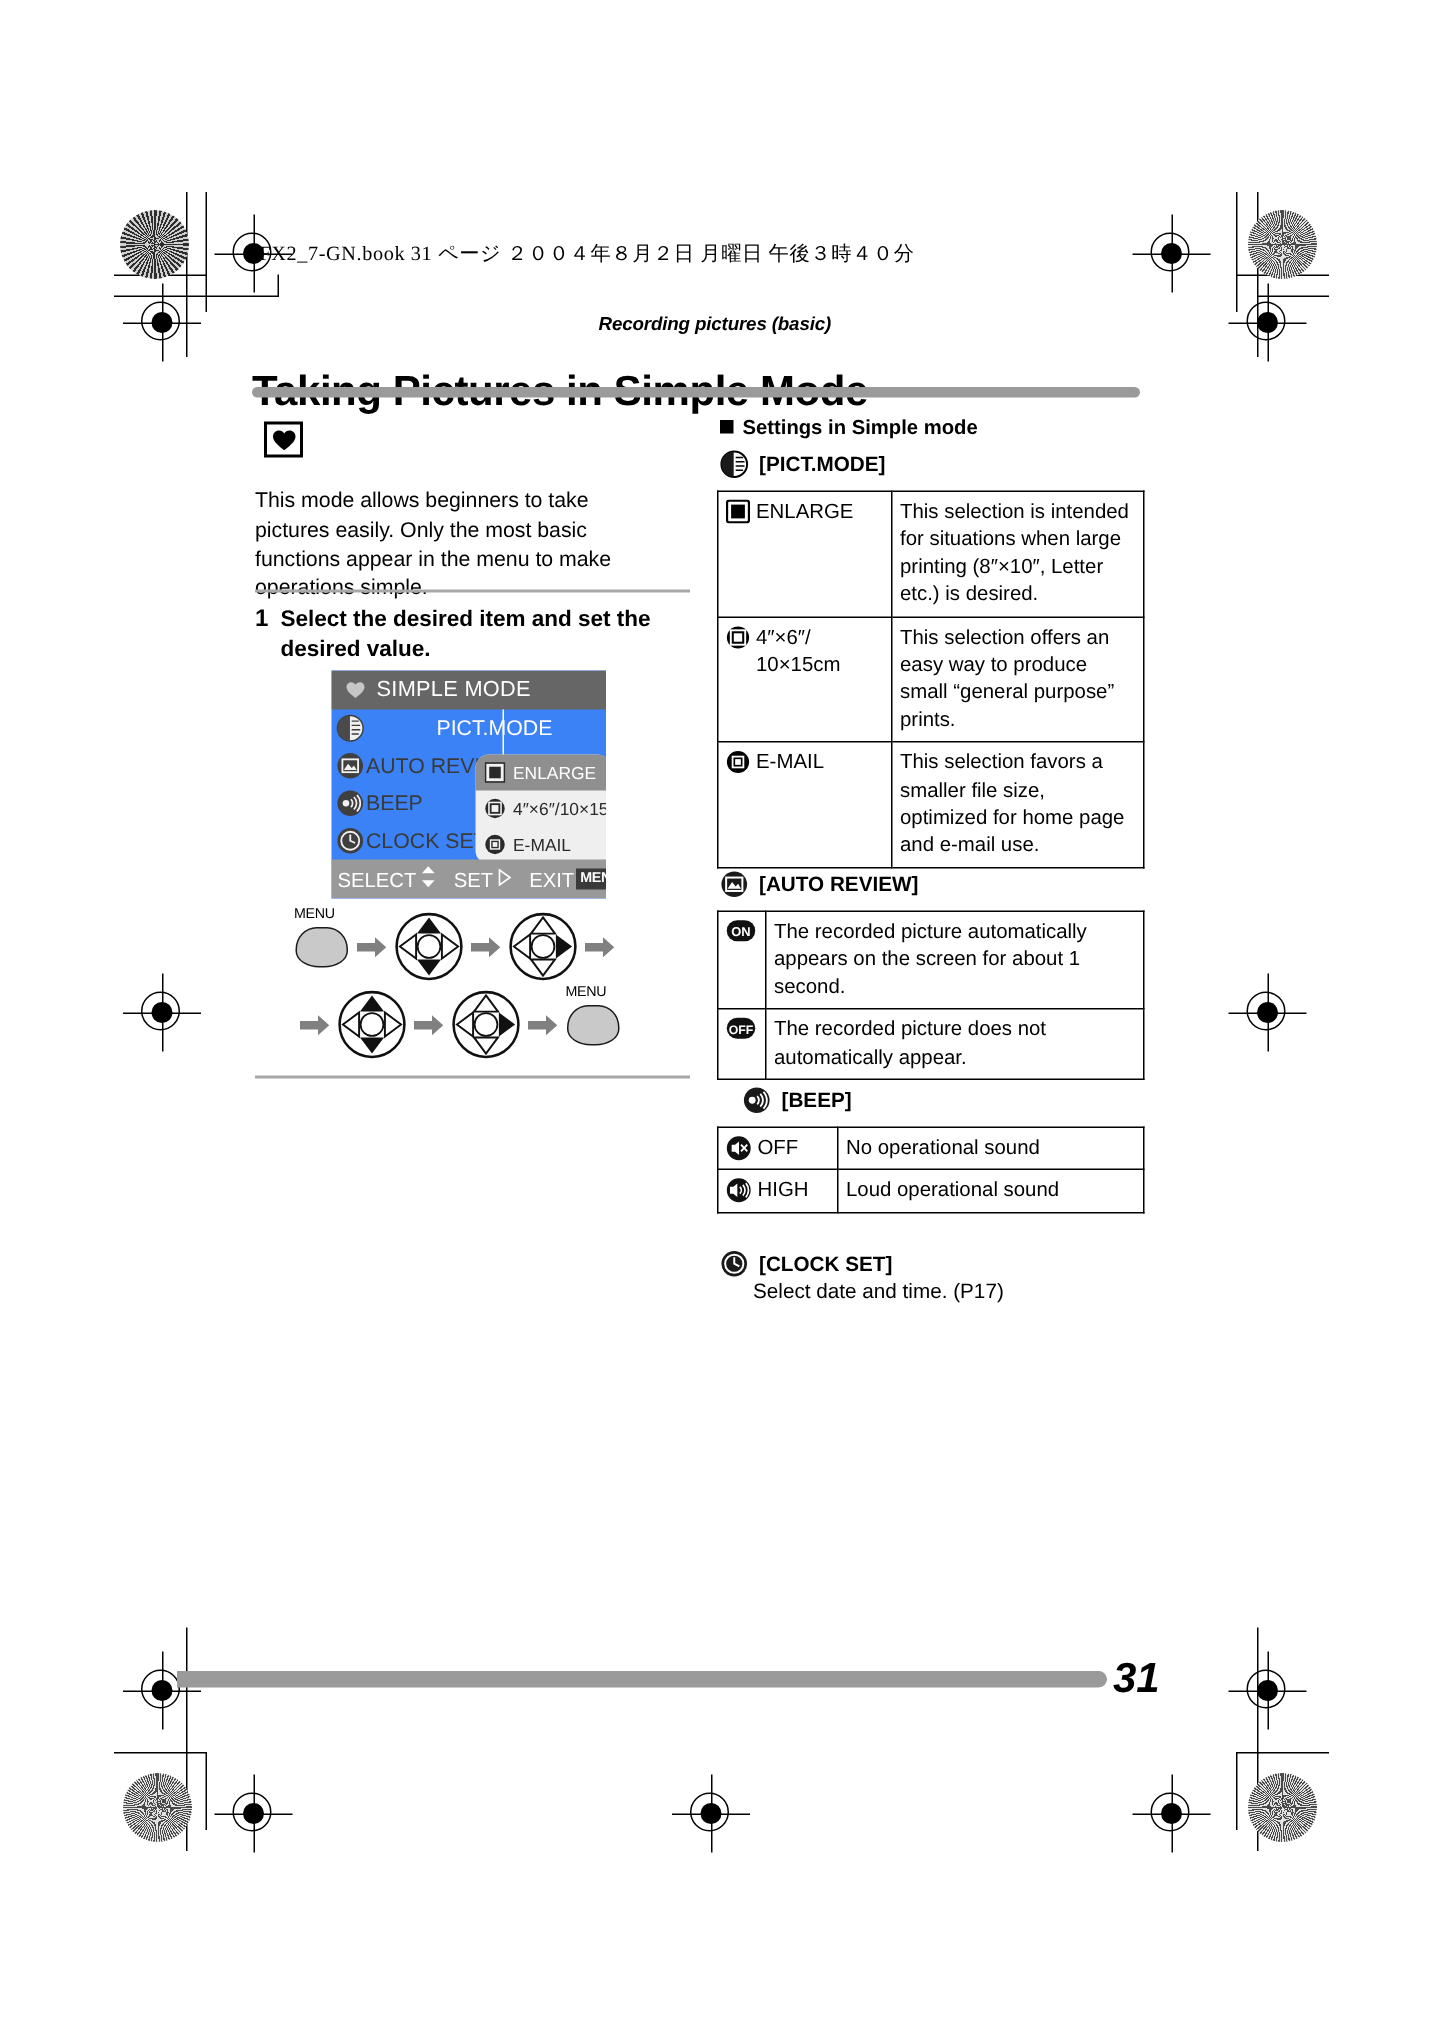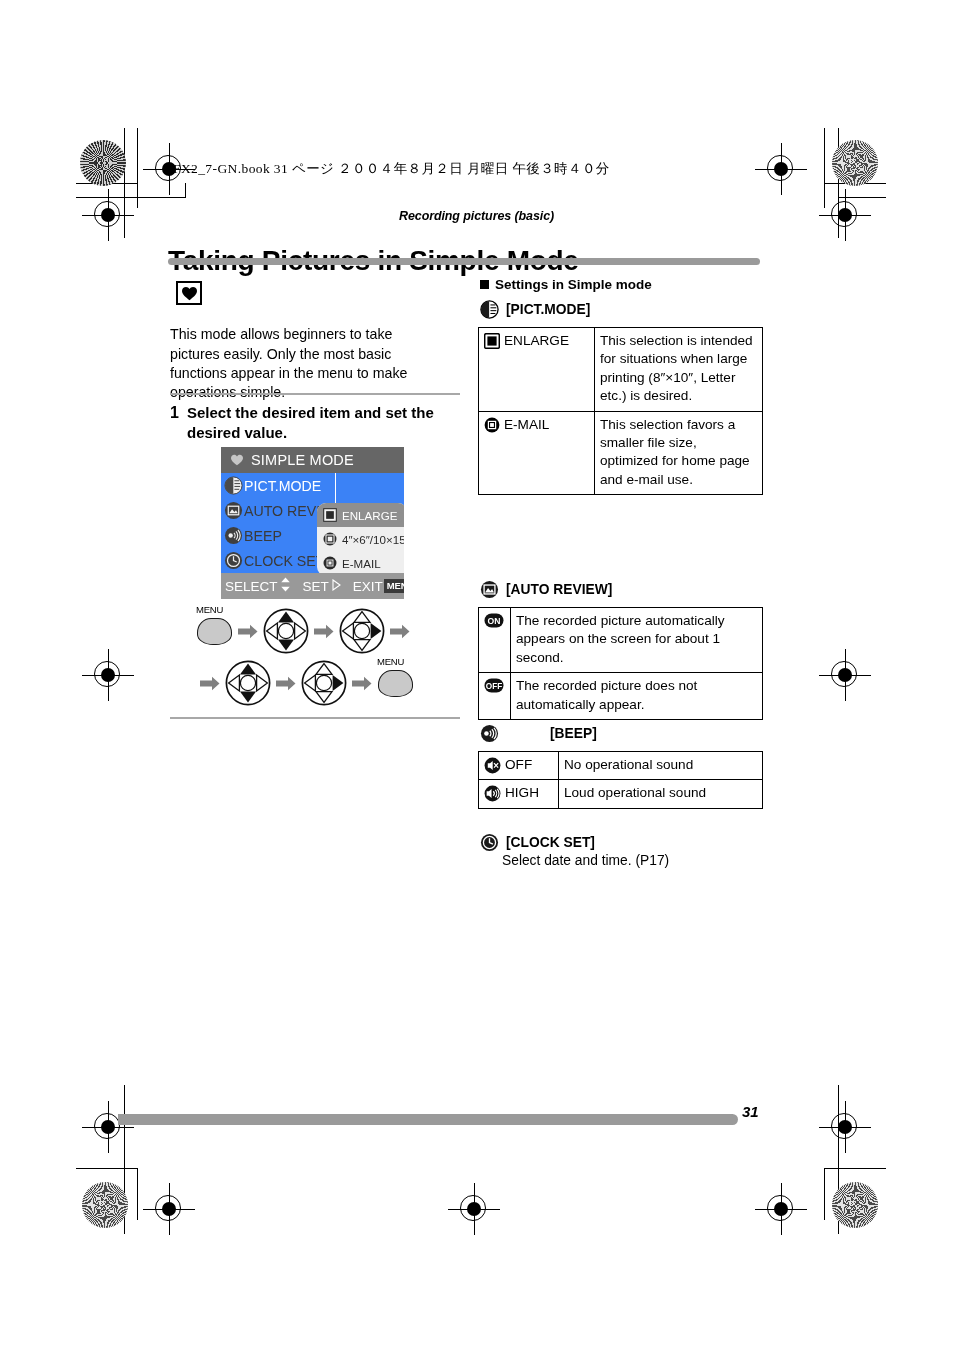--- a/index.html
+++ b/index.html
@@ -80,21 +80,21 @@
     display:flex;align-items:center;
   }
   .lcd-title .ht{margin-left:9px;margin-right:7px;display:flex;}
   .lcd-body{position:absolute;left:0;top:26px;width:183px;height:100px;}
   .lcd-divider{position:absolute;left:114px;top:26px;width:1px;height:100px;background:#ffffff;}
   .mrow{
     position:absolute;left:0;height:25px;width:120px;
     display:flex;align-items:center;
     font-size:14.2px;color:#3a3a3a;
   }
-  .mrow.sel{color:#ffffff;}
+  .mrow.sel{color:#ffffff;gap:47px;}
   .mrow .mi{margin-left:3px;margin-right:1px;display:flex;align-items:center;}
   .mrow .ml{white-space:nowrap;}
 
   .submenu{
     position:absolute;left:96px;top:30px;width:90px;height:73px;
     background:#efefef;border-radius:9px;
   }
   .sub-row{
     position:absolute;left:0;width:90px;height:24px;
     display:flex;align-items:center;font-size:11.6px;color:#2a2a2a;
@@ -157,21 +157,21 @@
 
   .clockline{position:absolute;font-size:13.8px;line-height:18px;}
 
   
   .footbar{
     position:absolute;left:118px;top:1114px;width:620px;height:11px;
     background:#9a9a9a;border-radius:0 5.5px 5.5px 0;
   }
   .pageno{
     position:absolute;left:742px;top:1103px;
-    font-size:15px;font-weight:bold;font-style:italic;
+    font-size:28px;font-weight:bold;font-style:italic;
   }
 </style>
 </head>
 <body>
 
 <div class="page">
 
   <div>
     <div class="cropline" style="left:124px;top:128px;width:1px;height:110px;"></div>
     <div class="cropline" style="left:137px;top:128px;width:1px;height:80px;"></div>
@@ -521,20 +521,38 @@
         </span>
       </td>
       <td>This selection is intended for situations when large printing (8″×10″, Letter etc.) is desired.</td>
     </tr>
     <tr>
       <td class="lbl">
         <span class="lblin">
           <span class="lblic">
             <svg width="16" height="16" viewBox="0 0 16 16">
               <circle cx="8" cy="8" r="7.4" fill="#000"></circle>
+              <rect x="3.2" y="3.2" width="9.6" height="9.6" fill="none" stroke="#fff" stroke-width="1.3"></rect>
+              <rect x="5.2" y="5.2" width="5.6" height="5.6" fill="#fff"></rect>
+            </svg>
+          </span>
+          <span>
+            <span class="nowrapnum">4″×6″/</span><br>
+            <span class="nowrapnum">10×15cm</span>
+          </span>
+        </span>
+      </td>
+      <td>This selection offers an easy way to produce small “general purpose” prints.</td>
+    </tr>
+    <tr>
+      <td class="lbl">
+        <span class="lblin">
+          <span class="lblic">
+            <svg width="16" height="16" viewBox="0 0 16 16">
+              <circle cx="8" cy="8" r="7.4" fill="#000"></circle>
               <rect x="4.4" y="4.4" width="7.2" height="7.2" fill="none" stroke="#fff" stroke-width="1.2"></rect>
               <rect x="6.1" y="6.1" width="3.8" height="3.8" fill="#fff"></rect>
             </svg>
           </span>
           <span>E-MAIL</span>
         </span>
       </td>
       <td>This selection favors a smaller file size, optimized for home page and e-mail use.</td>
     </tr>
   </tbody>
@@ -573,21 +591,21 @@
             <text x="10" y="11.2" font-family="Liberation Sans, sans-serif" font-size="8.2" font-weight="bold" fill="#fff" text-anchor="middle">OFF</text>
           </svg>
         </span>
 
       </td>
       <td>The recorded picture does not automatically appear.</td>
     </tr>
   </tbody>
     </table>
 
-  <div class="subhead" style="left:480px;top:724px;gap:44px;">
+  <div class="subhead" style="left:495px;top:724px;">
     <span class="ic">
       <svg width="19" height="19" viewBox="0 0 20 20">
         <circle cx="10" cy="10" r="9" fill="#1a1a1a"></circle>
         <circle cx="6.8" cy="10" r="2.4" fill="#fff"></circle>
         <g fill="none" stroke="#fff" stroke-width="1.3">
           <path d="M10.3 7.1 A4.1 4.1 0 0 1 10.3 12.9"></path>
           <path d="M12.5 5.5 A6.4 6.4 0 0 1 12.5 14.5"></path>
           <path d="M14.7 4.1 A8.5 8.5 0 0 1 14.7 15.9"></path>
         </g>
       </svg>

